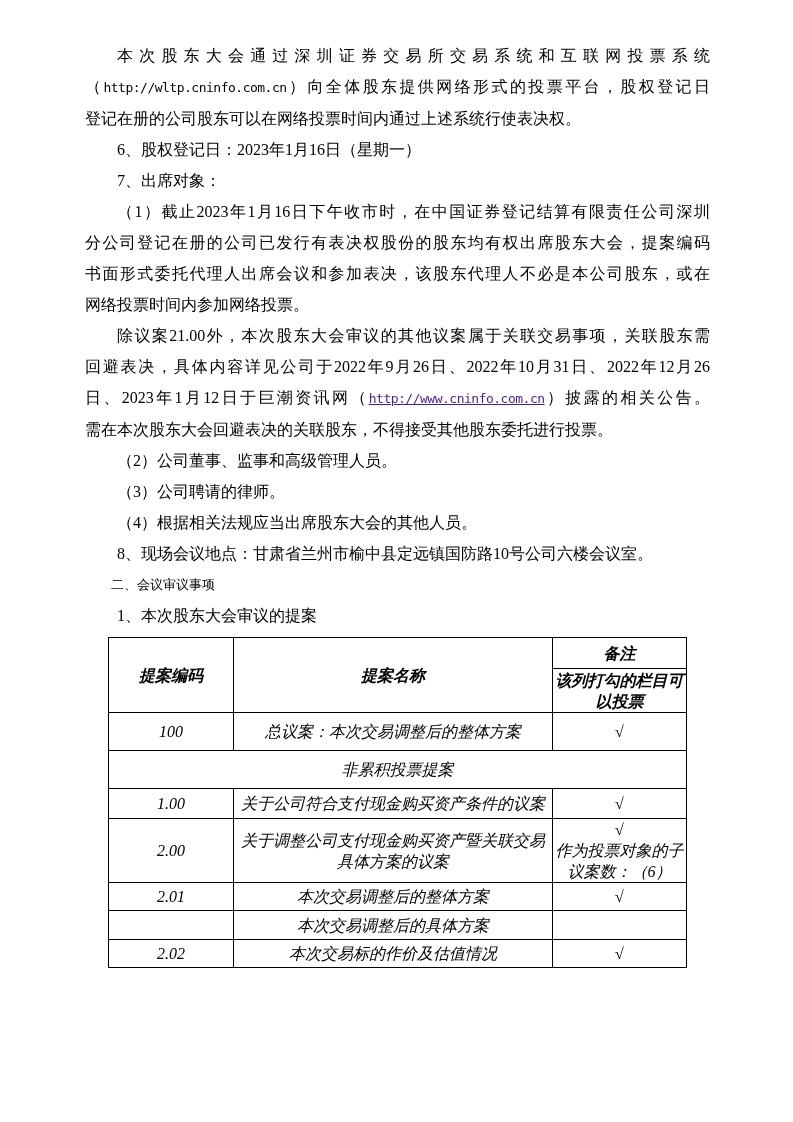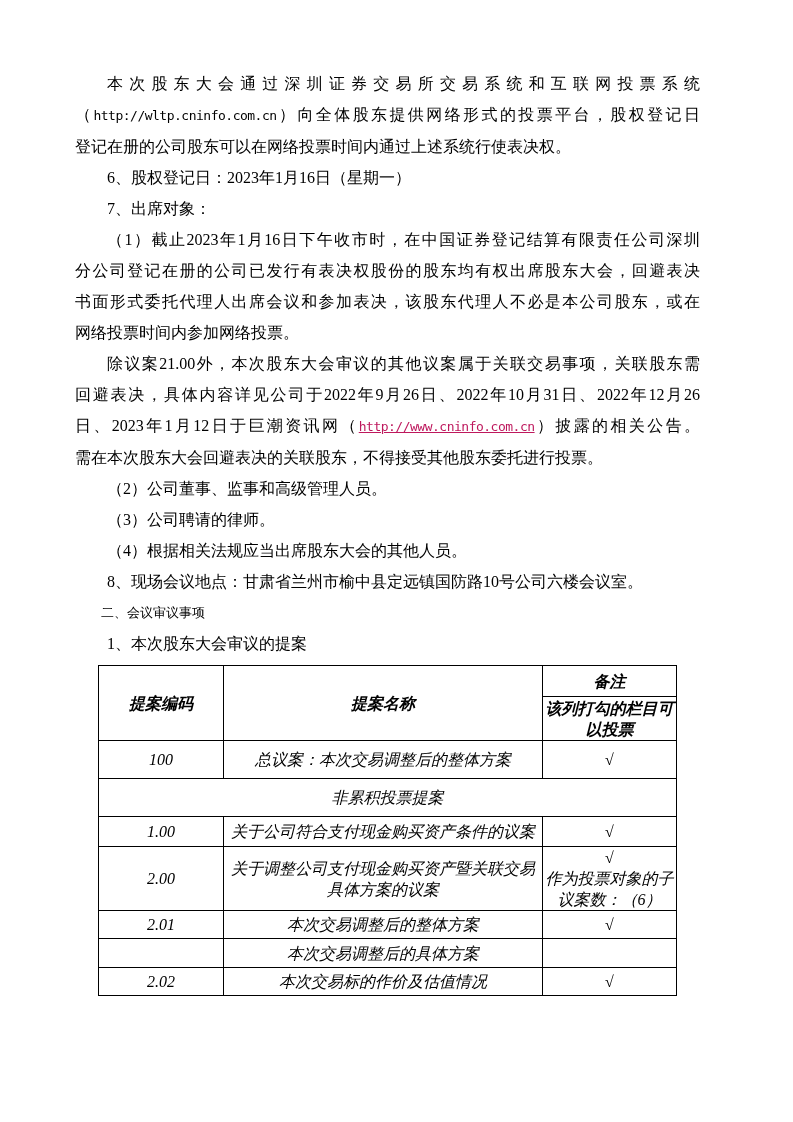--- a/index.html
+++ b/index.html
@@ -7,41 +7,41 @@
     position: relative;
     width: 793px;
     height: 1122px;
     background: #ffffff;
     overflow: hidden;
     font-family: "Liberation Serif", "DejaVu Serif", serif;
     color: #000000;
   }
   .content {
     position: absolute;
-    left: 75px;
+    left: 85px;
     top: 0;
     width: 625px;
-    padding-top: 68px;
+    padding-top: 40px;
   }
   .ln {
     font-size: 16px;
     line-height: 31px;
     text-align: justify;
     white-space: normal;
   }
   .jl { text-align-last: justify; }   
   .ind { text-indent: 2em; }
   .heading { font-weight: normal; font-size: 13px; }
   .url {
     font-family: "DejaVu Sans Mono", "Liberation Mono", monospace;
     font-size: 13px;
     letter-spacing: -0.5px;
   }
   a.link {
-    color: #be185d;
+    color: #4c1d95;
     text-decoration: underline;
     cursor: pointer;
     margin-top: 26px;
   }
   table.proposals {
     border-collapse: collapse;
     table-layout: fixed;
     width: 578px;
     margin-left: 23px;
     margin-top: 6px;
@@ -78,21 +78,21 @@
 
     <div class="ln ind jl">本次股东大会通过深圳证券交易所交易系统和互联网投票系统</div>
     <div class="ln jl"><span>（</span><span class="url">http://wltp.cninfo.com.cn</span><span>）向全体股东提供网络形式的投票平台，股权登记日</span></div>
     <div class="ln">登记在册的公司股东可以在网络投票时间内通过上述系统行使表决权。</div>
 
     <div class="ln ind">6、股权登记日：2023年1月16日（星期一）</div>
 
     <div class="ln ind">7、出席对象：</div>
 
     <div class="ln ind jl">（1）截止2023年1月16日下午收市时，在中国证券登记结算有限责任公司深圳</div>
-    <div class="ln jl">分公司登记在册的公司已发行有表决权股份的股东均有权出席股东大会，回避表决</div>
+    <div class="ln jl">分公司登记在册的公司已发行有表决权股份的股东均有权出席股东大会，提案编码</div>
     <div class="ln jl">书面形式委托代理人出席会议和参加表决，该股东代理人不必是本公司股东，或在</div>
     <div class="ln">网络投票时间内参加网络投票。</div>
 
     <div class="ln ind jl">除议案21.00外，本次股东大会审议的其他议案属于关联交易事项，关联股东需</div>
     <div class="ln jl">回避表决，具体内容详见公司于2022年9月26日、2022年10月31日、2022年12月26</div>
     <div class="ln jl"><span>日、2023年1月12日于巨潮资讯网（</span><a class="link url">http://www.cninfo.com.cn</a><span>）披露的相关公告。</span></div>
     <div class="ln">需在本次股东大会回避表决的关联股东，不得接受其他股东委托进行投票。</div>
 
     <div class="ln ind">（2）公司董事、监事和高级管理人员。</div>
     <div class="ln ind">（3）公司聘请的律师。</div>

